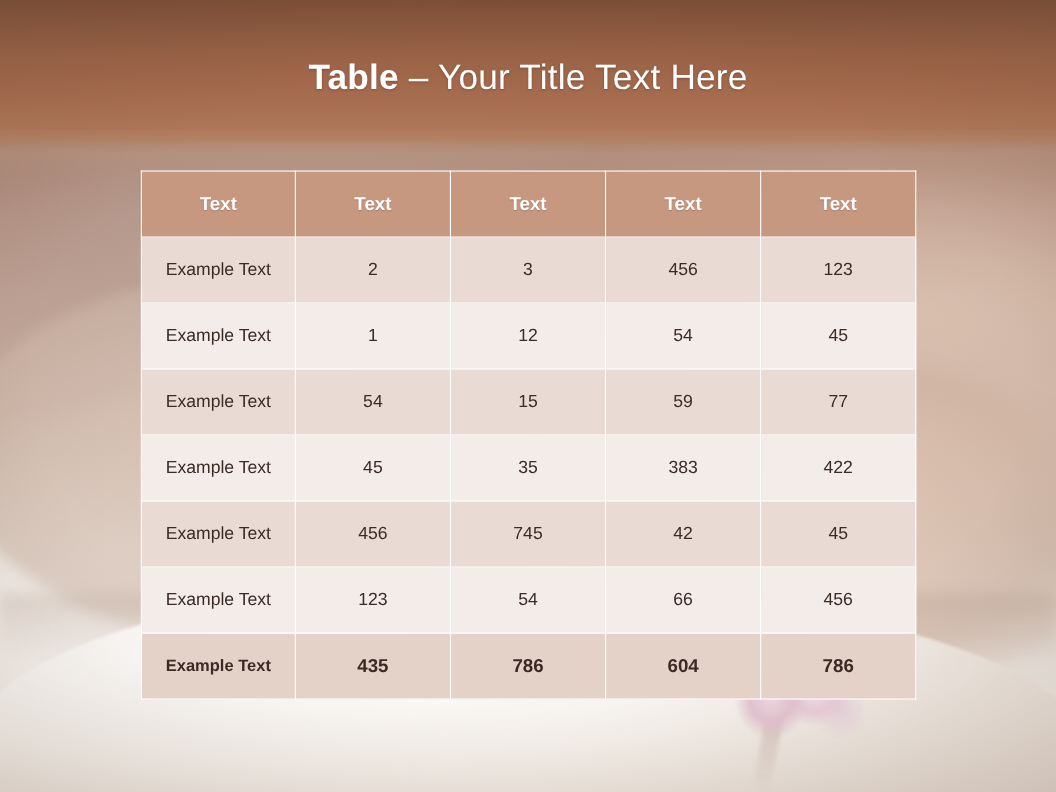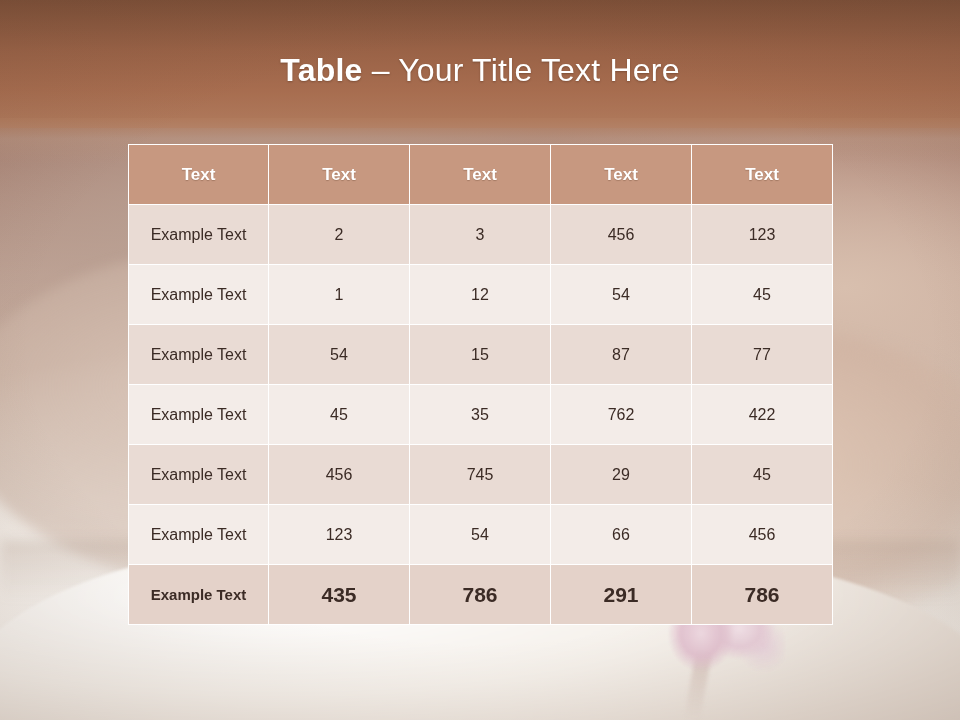--- a/index.html
+++ b/index.html
@@ -130,21 +130,21 @@
     font-weight: bold;
   }
   .title .light {
     font-weight: normal;
   }
 
   
   .table-wrap {
     position: absolute;
     left: 128px;
-    top: 144px;
+    top: 155px;
     width: 704px;
   }
   table.data {
     border-collapse: collapse;
     width: 704px;
     table-layout: fixed;
   }
   table.data th, table.data td {
     border: 1px solid #ffffff;
     height: 60px;
@@ -167,21 +167,21 @@
   col.c1, col.c2, col.c3, col.c4 { width: 141px; }
   td.label {
     text-align: left;
     font-size: 15px;
   }
   tr.odd td { background: #e9dbd4; }
   tr.even td { background: #f3ece8; }
   tr.total td {
     background: #e4d2c9;
     font-weight: bold;
-    font-size: 21px;
+    font-size: 17px;
   }
   tr.total td.label { font-size: 15px; }
 </style>
 </head>
 <body>
 
 <div class="slide">
   <div class="bg-base"></div>
   <div class="bg-shoulder"></div>
   <div class="bg-arm"></div>
@@ -227,47 +227,47 @@
           <td class="label">Example Text</td>
           <td>1</td>
           <td>12</td>
           <td>54</td>
           <td>45</td>
         </tr>
         <tr class="odd">
           <td class="label">Example Text</td>
           <td>54</td>
           <td>15</td>
-          <td>87</td>
+          <td>59</td>
           <td>77</td>
         </tr>
         <tr class="even">
           <td class="label">Example Text</td>
           <td>45</td>
           <td>35</td>
-          <td>762</td>
+          <td>383</td>
           <td>422</td>
         </tr>
         <tr class="odd">
           <td class="label">Example Text</td>
           <td>456</td>
           <td>745</td>
-          <td>29</td>
+          <td>42</td>
           <td>45</td>
         </tr>
         <tr class="even">
           <td class="label">Example Text</td>
           <td>123</td>
           <td>54</td>
           <td>66</td>
           <td>456</td>
         </tr>
         <tr class="total">
           <td class="label">Example Text</td>
           <td>435</td>
           <td>786</td>
-          <td>291</td>
+          <td>604</td>
           <td>786</td>
         </tr>
       </tbody>
     </table>
   </div>
 </div>
 
 </body></html>

